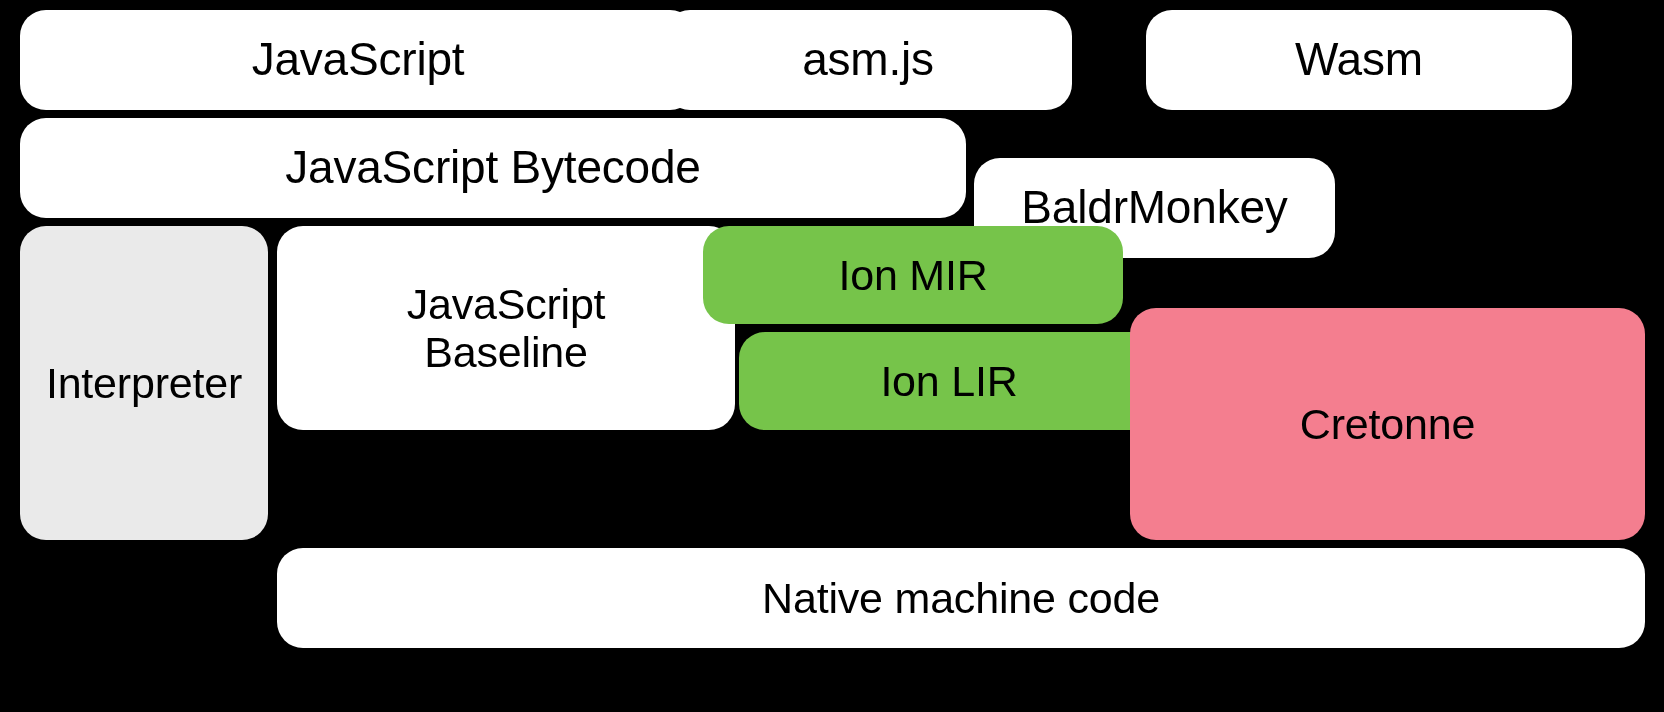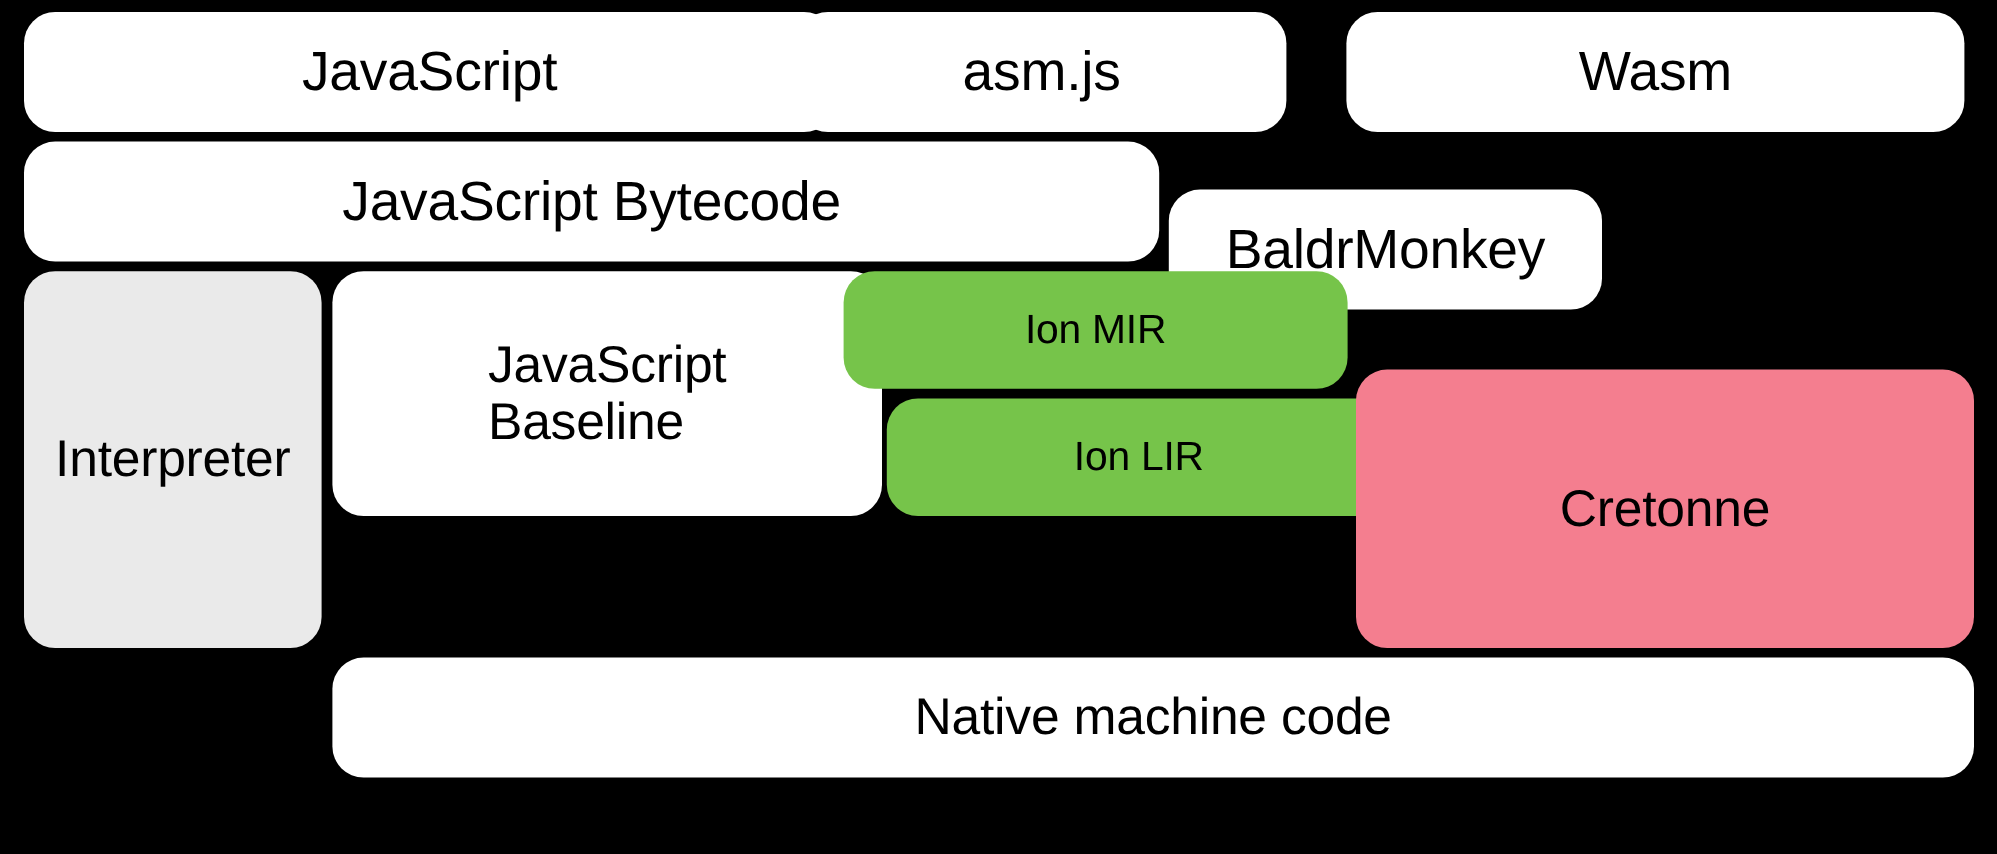--- a/index.html
+++ b/index.html
@@ -17,52 +17,52 @@
     height: 712px;
     background: #000000;
     overflow: hidden;
   }
   .node {
     position: absolute;
     box-sizing: border-box;
     display: flex;
     align-items: center;
     justify-content: center;
-    text-align: left;
+    text-align: center;
     border-radius: 26px;
     color: #000000;
     font-weight: 400;
     line-height: 1.12;
     letter-spacing: -0.2px;
     white-space: pre-line;
     user-select: none;
   }
   .fill-white  { background: #ffffff; }
   .fill-gray   { background: #eaeaea; }
   .fill-green  { background: #76c44a; }
   .fill-pink   { background: #f47e8f; }
 
   .fs-xl { font-size: 46px; }
   .fs-lg { font-size: 43px; }
-  .fs-md { font-size: 34px; }
+  .fs-md { font-size: 43px; }
 </style>
 </head>
 <body>
 
 <div id="stage">
 
   <div class="node fill-white fs-xl" style="left:20px; top:10px; width:676px; height:100px;">
     <span>JavaScript</span>
   </div>
 
   <div class="node fill-white fs-xl" style="left:664px; top:10px; width:408px; height:100px;">
     <span>asm.js</span>
   </div>
 
-  <div class="node fill-white fs-xl" style="left:1122px; top:10px; width:515px; height:100px;">
+  <div class="node fill-white fs-xl" style="left:1146px; top:10px; width:426px; height:100px;">
     <span>Wasm</span>
   </div>
 
   <div class="node fill-white fs-xl" style="left:20px; top:118px; width:946px; height:100px;">
     <span>JavaScript Bytecode</span>
   </div>
 
   <div class="node fill-white fs-xl" style="left:974px; top:118px; width:361px; height:100px;margin-top:40px;">
     <span>BaldrMonkey</span>
   </div>

